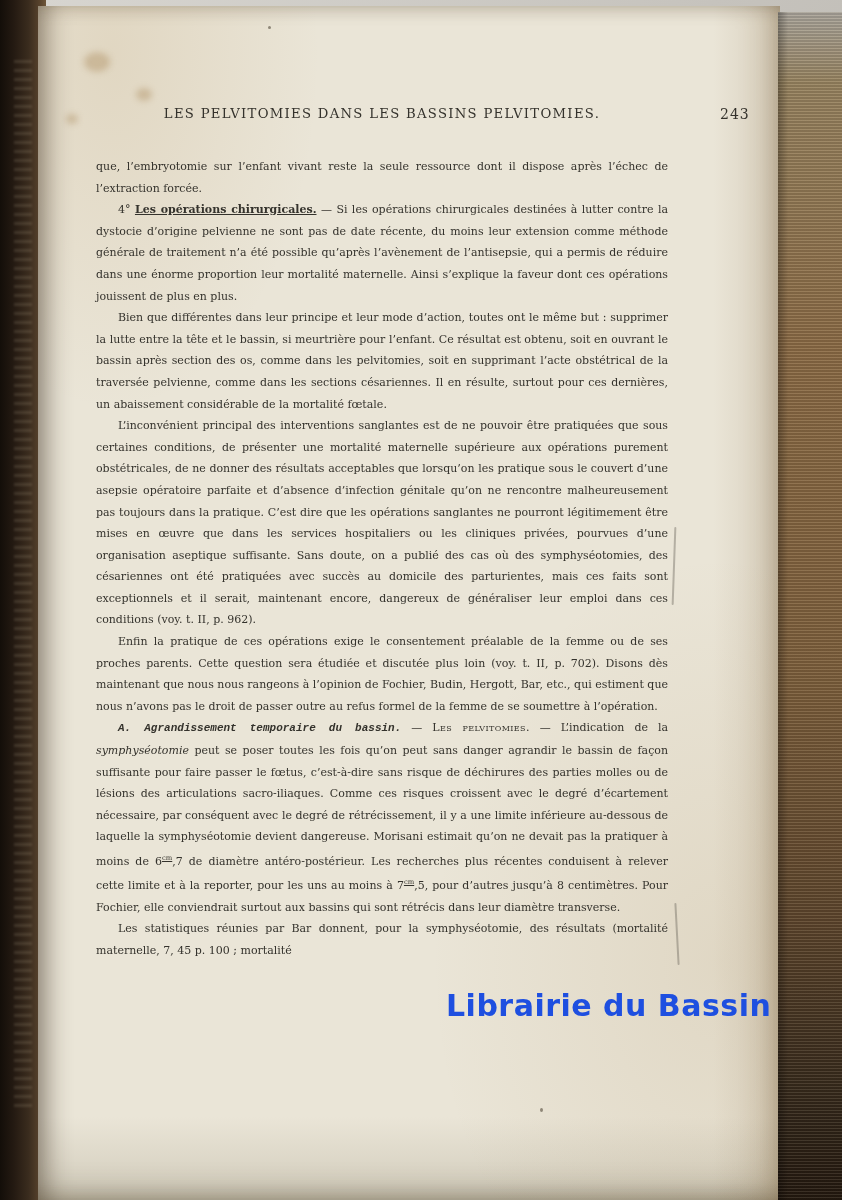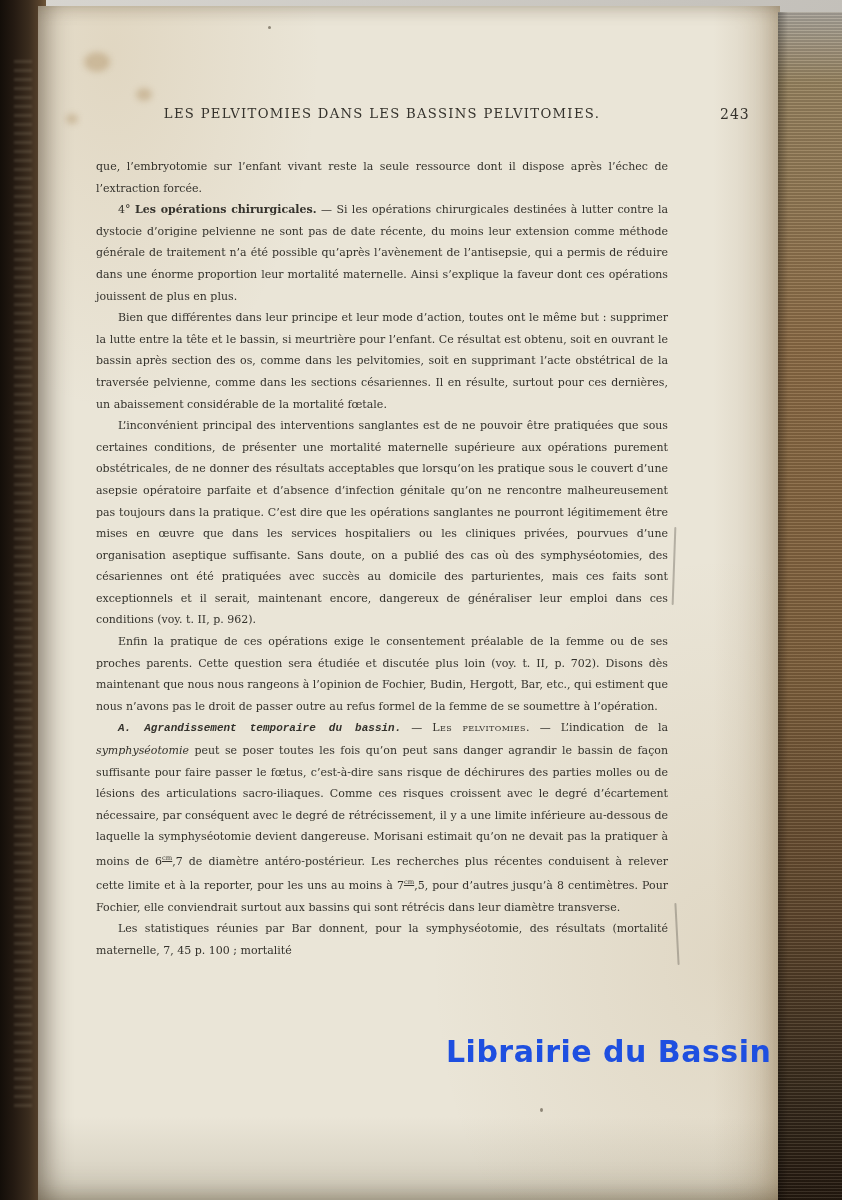--- a/index.html
+++ b/index.html
@@ -62,36 +62,35 @@
     position:absolute;right:-80px;top:0;left:auto;width:80px;text-align:left;
     font-size:14px;letter-spacing:1px;
   }
   .text-block{
     position:absolute;left:96px;top:156px;width:572px;
     color:var(--ink,#34322c);
     font-size:11px;line-height:21.6px;text-align:justify;
   }
   .para{margin:0;}
   .para.indent{text-indent:22px;}
-  .bold{font-weight:bold;}
+  .bold{font-weight:bold;text-decoration:underline;}
   .italic{font-style:italic;}
   .bolditalic{font-weight:bold;font-style:italic;font-family:Liberation Mono, monospace;}
   .smallcaps{font-variant:small-caps;letter-spacing:.4px;}
   .sup{font-size:.62em;vertical-align:super;text-decoration:underline;}
   
   .margin-mark{position:absolute;background:rgba(100,95,85,.40);width:1.6px;border-radius:2px;}
   .mark1{left:673px;top:527px;height:78px;transform:rotate(2deg);}
   .mark2{left:676px;top:903px;height:62px;transform:rotate(-3deg);}
   
   .watermark{
     position:absolute;left:446px;top:988px;z-index:5;white-space:nowrap;
     font-family:"DejaVu Sans", sans-serif;
     font-size:30px;font-weight:600;letter-spacing:.5px;
     color:var(--wm,#1e4fe0);
-    margin-top:46px;
   }
 </style>
 </head>
 <body>
 
 <div class="spine">
   <div class="spine-texture"></div>
 </div>
 
 <div class="paper">

